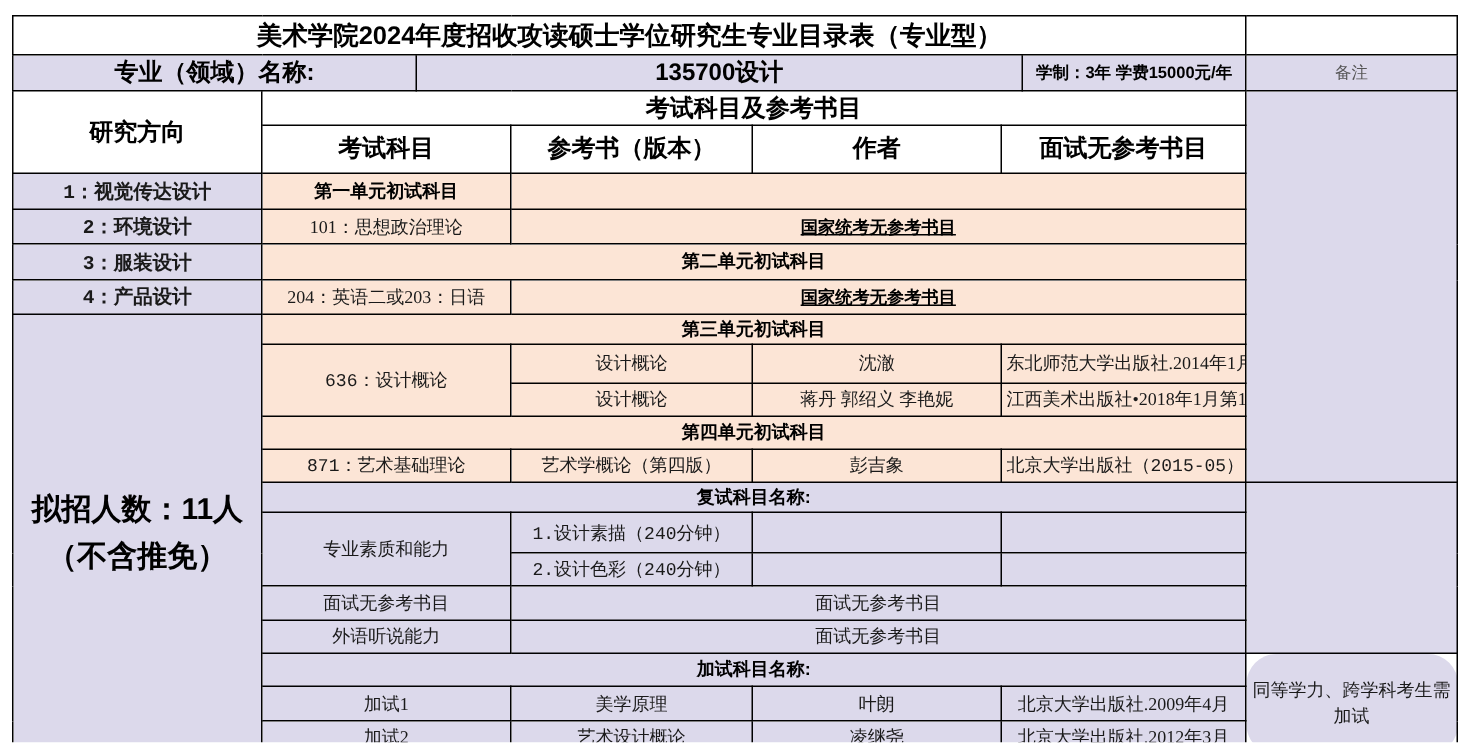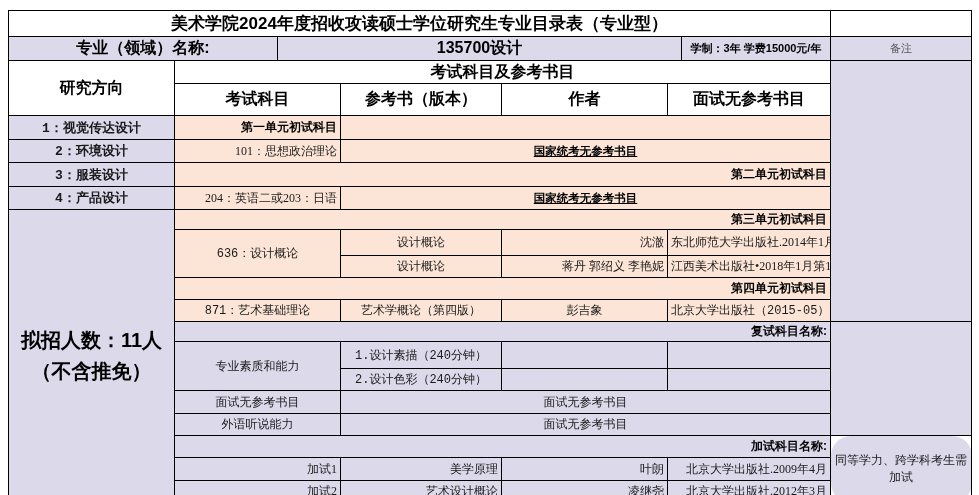--- a/index.html
+++ b/index.html
@@ -3,21 +3,21 @@
 <meta charset="utf-8">
 <style>
   html,body{margin:0;padding:0;background:#ffffff;}
   .page{position:relative;width:979px;height:495px;background:#ffffff;overflow:hidden;
         font-family:"Liberation Serif",serif;color:#1a1a1a;}
   table.catalog{position:absolute;left:8px;top:10px;width:963px;border-collapse:collapse;
         table-layout:fixed;border:1px solid #22c55e;}
   td{border:1px solid #000;overflow:hidden;font-size:12px;padding:0 3px;
      vertical-align:middle;white-space:nowrap;}
   .c{text-align:center;font-family:Liberation Mono, monospace;}
-  .l{text-align:right;margin-left:40px;}
+  .l{text-align:center;margin-left:40px;}
   .white{background:#ffffff;}
   .lav{background:#dcd9eb;}
   .peach{background:#fce5d6;}
   .hei{font-family:"Liberation Sans",sans-serif;font-weight:bold;color:#000;}
   .title-cell{font-family:"Liberation Sans",sans-serif;font-weight:bold;font-size:17px;color:#000;}
   .colhdr{font-family:"Liberation Sans",sans-serif;font-weight:bold;font-size:16px;color:#000;}
   .small{font-size:11px;}
   .dir{font-weight:bold;font-size:13px;margin-top:48px;}
   .note-bold{font-family:"Liberation Sans",sans-serif;font-weight:bold;font-size:11.5px;color:#000;text-decoration:underline;}
   .enroll{font-family:"Liberation Sans",sans-serif;font-weight:bold;font-size:20px;color:#000;

